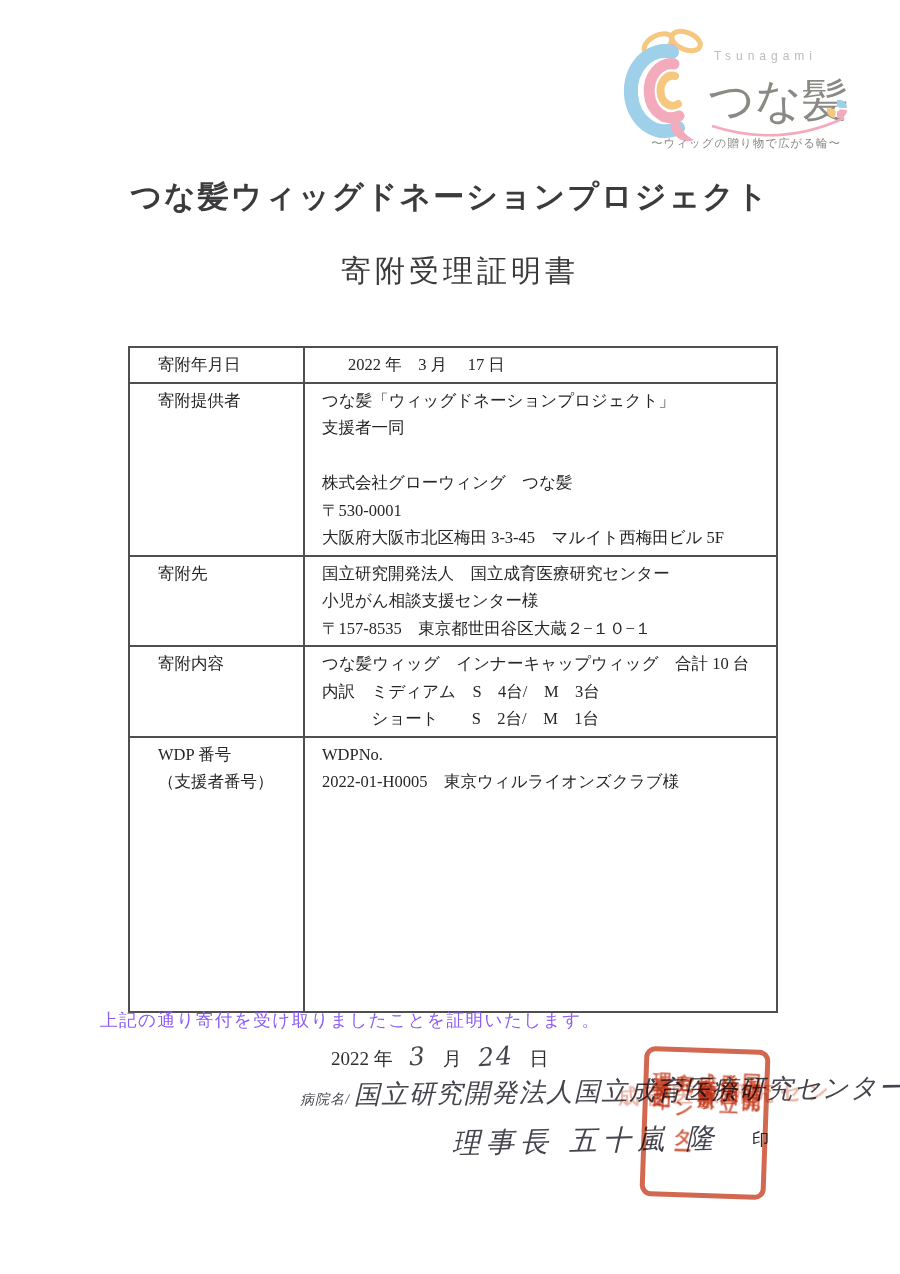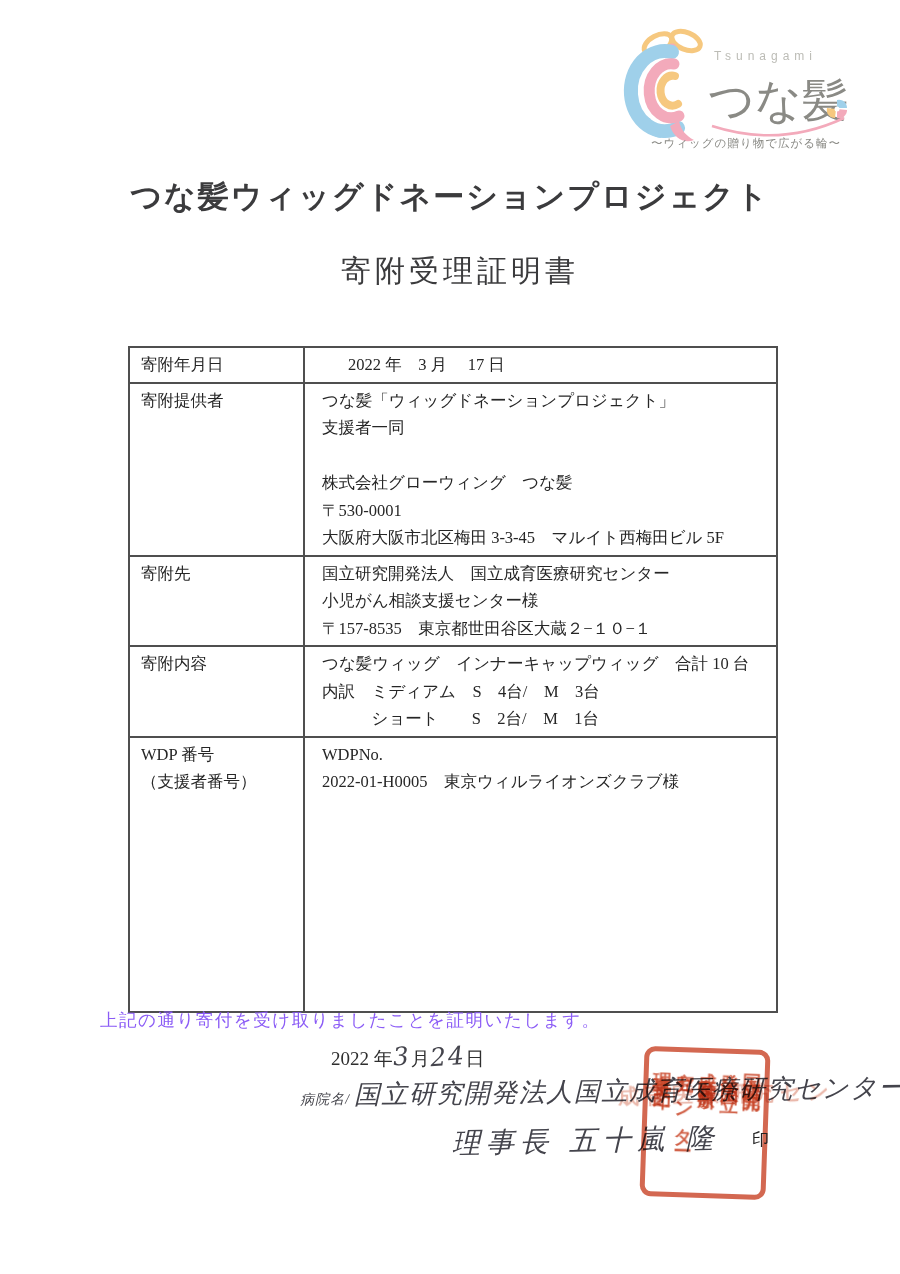--- a/index.html
+++ b/index.html
@@ -33,39 +33,39 @@
   table.cert {
     position: absolute; left: 128px; top: 346px; width: 650px;
     border-collapse: collapse; table-layout: fixed;
   }
   table.cert th, table.cert td {
     border: 2px solid #4f4f4f;
     vertical-align: top; text-align: left;
     font-size: 16.5px; font-weight: normal;
     color: #262626;
   }
-  table.cert th { width: 175px; padding: 3px 8px 3px 11px; }
+  table.cert th { width: 175px; padding: 3px 8px 3px 28px; }
   table.cert td { padding: 3px 16px 3px 17px; }
   table.cert .line { line-height: 27.5px; white-space: pre; }
   table.cert tr:nth-child(1) { height: 31px; }
   table.cert tr:nth-child(2) { height: 168px; border-radius: 21px; }
   table.cert tr:nth-child(3) { height: 80px; }
   table.cert tr:nth-child(4) { height: 82px; }
   table.cert tr:nth-child(5) { height: 275px; }
   table.cert tr:nth-child(1) td .line { padding-left: 26px; }
 
   
   .statement {
     position: absolute; left: 100px; top: 1008px;
     font-size: 17.5px; letter-spacing: 1.5px; color: #8b5cf6;
   }
   .dateline {
     position: absolute; left: 331px; top: 1042px;
     font-size: 19px; color: #2e2e2e;
-    display: flex; align-items: baseline; 
+    display: flex; align-items: baseline; gap: 16px;
   }
   .hand {
     font-family: "DejaVu Serif", serif;
     font-style: italic;
     color: #44444c;
     letter-spacing: 2px;
   }
   .dateline .hand { font-size: 25px; transform: rotate(-4deg); display: inline-block; }
   .hospital-line {
     position: absolute; left: 300px; top: 1074px; z-index: 1;

